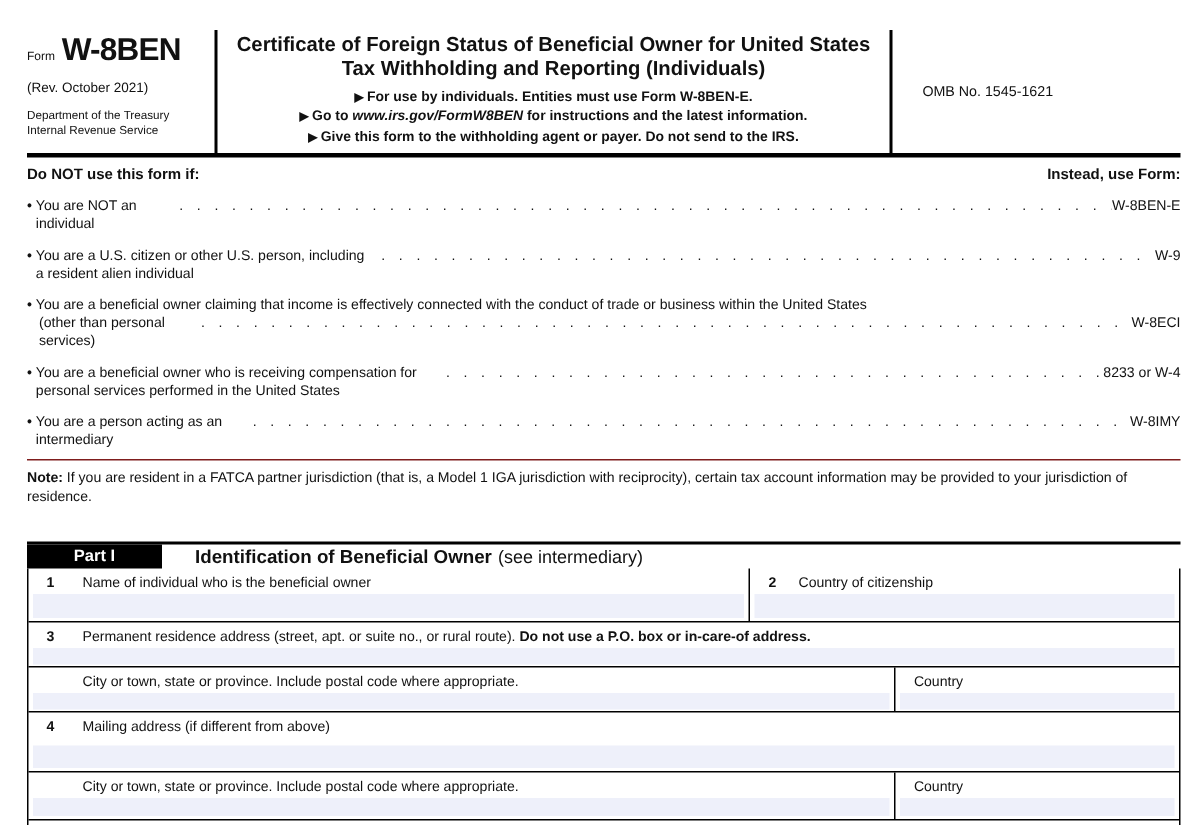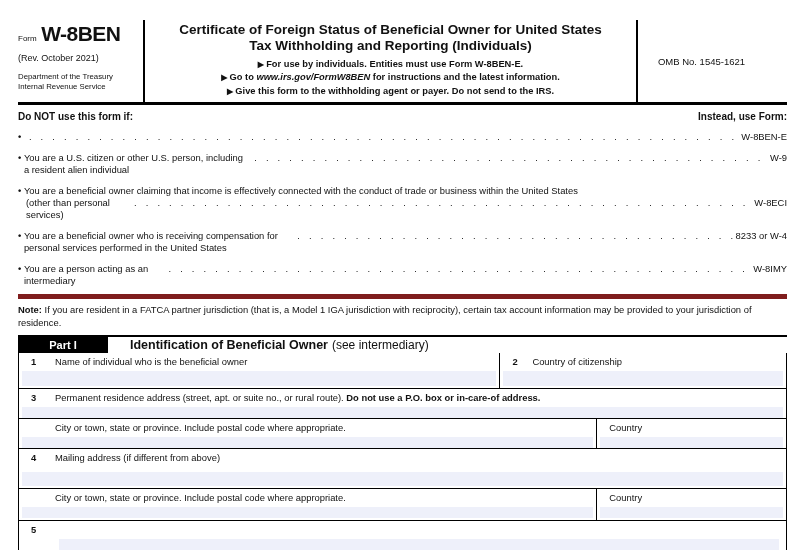--- a/index.html
+++ b/index.html
@@ -3,21 +3,21 @@
 <meta charset="utf-8">
 <style>
   * { box-sizing: border-box; margin: 0; padding: 0; }
   html,body { width: 801px; height: 550px; overflow: hidden; background:#fff; }
   body { font-family: "Liberation Sans", sans-serif; color:#111; }
   .page { width: 801px; height: 550px; padding: 20px 14px 0 18px; overflow: hidden; }
 
   
   .hdr { display:flex; border-bottom: 3px solid #000; }
   .hdr-left { width: 125px; padding: 2px 4px 4px 0; }
-  .hdr-center { width: 495px; border-left: 2px solid #000; border-right: 2px solid #000;
+  .hdr-center { width: 452px; border-left: 2px solid #000; border-right: 2px solid #000;
                 text-align:center; padding: 2px 6px 4px; }
   .hdr-right { width: 127px; display:flex; align-items:center; justify-content:center;
                font-size: 9.5px; }
   .form-word { font-size: 8px; }
   .form-number { font-size: 21px; font-weight: bold; letter-spacing: -0.5px; }
   .revision { font-size: 9px; margin-top: 7px; }
   .agency { font-size: 7.8px; margin-top: 9px; line-height: 1.25; }
   .hdr-title { font-size: 13.5px; font-weight: bold; line-height: 1.22; max-width: 432px; margin: 0 auto 3px; }
   .hdr-sub { font-size: 9.3px; font-weight: bold; line-height: 1.45; }
   .arrow::before { content:"\25B6\00a0"; font-size: 8px; }
@@ -27,21 +27,21 @@
   .dnu-head { display:flex; justify-content:space-between; font-weight:bold; font-size:10px; margin-top:6px; }
   .dnu-item { display:flex; align-items:baseline; font-size:9.4px; margin-top:8.5px; line-height:1.3; }
   .bullet::before { content:"\2022\00a0"; font-weight:bold; }
   .leader { flex:1 1 auto; overflow:hidden; white-space:nowrap; padding:0 5px; color:#111; font-size:9.4px; }
   .leader::after { content:". . . . . . . . . . . . . . . . . . . . . . . . . . . . . . . . . . . . . . . . . . . . . . . . . . . . . . . . . . . . . . . ."; word-spacing:4.5px; letter-spacing:1px; }
   .dnu-form { white-space:nowrap; font-size:9.4px; }
   .dnu-wrap2 { margin-top:2px; }
   .dnu-cont { display:flex; align-items:baseline; font-size:9.4px; padding-left:8px; line-height:1.3; }
 
   
-  .note { border-top: 5px solid #7f1d1d; margin-top: 7px; padding: 5px 0 6px; font-size: 9.4px; line-height: 1.35; }
+  .note { border-top: 1px solid #7f1d1d; margin-top: 7px; padding: 5px 0 23px; font-size: 9.4px; line-height: 1.35; }
   .note b { font-weight: bold; }
 
   
   .part-bar { border-top: 2px solid #000; display:flex; align-items:stretch; height: 18px; }
   .part-label { background:#000; color:#fff; font-weight:bold; font-size:11px; width:90px;
                 display:flex; align-items:center; justify-content:center; }
   .part-title { font-size:12.5px; font-weight:bold; margin-left:22px; align-self:center; }
   .part-sub { font-size:12px; font-weight:normal; margin-left:4px; align-self:center; }
 
   
@@ -93,20 +93,21 @@
   </div>
 
   <div>
     <div class="dnu-head">
       <span>Do NOT use this form if:</span>
       <span>Instead, use Form:</span>
     </div>
 
     <div class="dnu-item">
       <span class="bullet"></span>
+      <span>You are NOT an individual</span>
       <span class="leader"></span>
       <span class="dnu-form">W-8BEN-E</span>
     </div>
 
     <div class="dnu-item">
       <span class="bullet"></span>
       <span>You are a U.S. citizen or other U.S. person, including a resident alien individual</span>
       <span class="leader"></span>
       <span class="dnu-form">W-9</span>
     </div>

